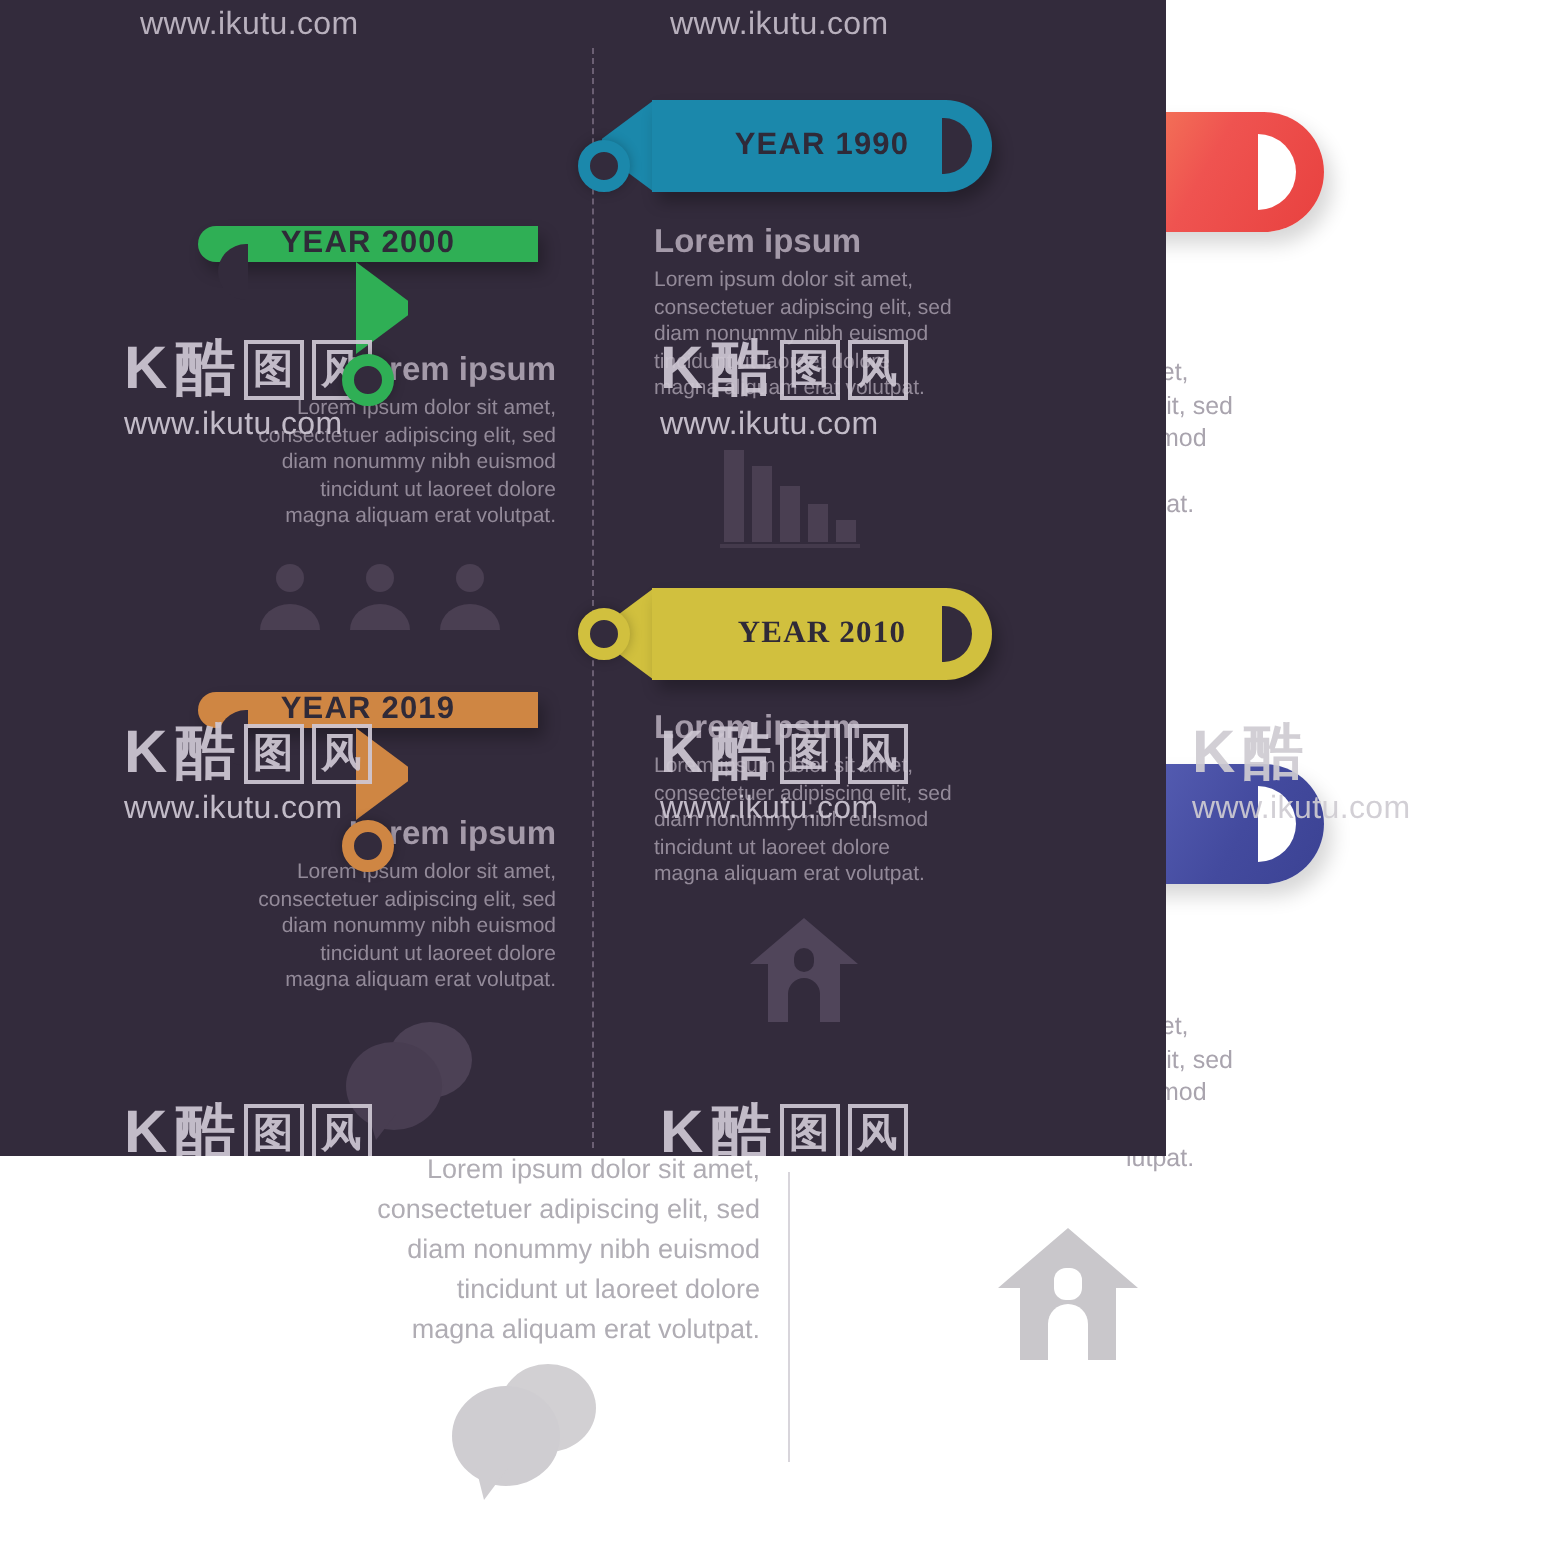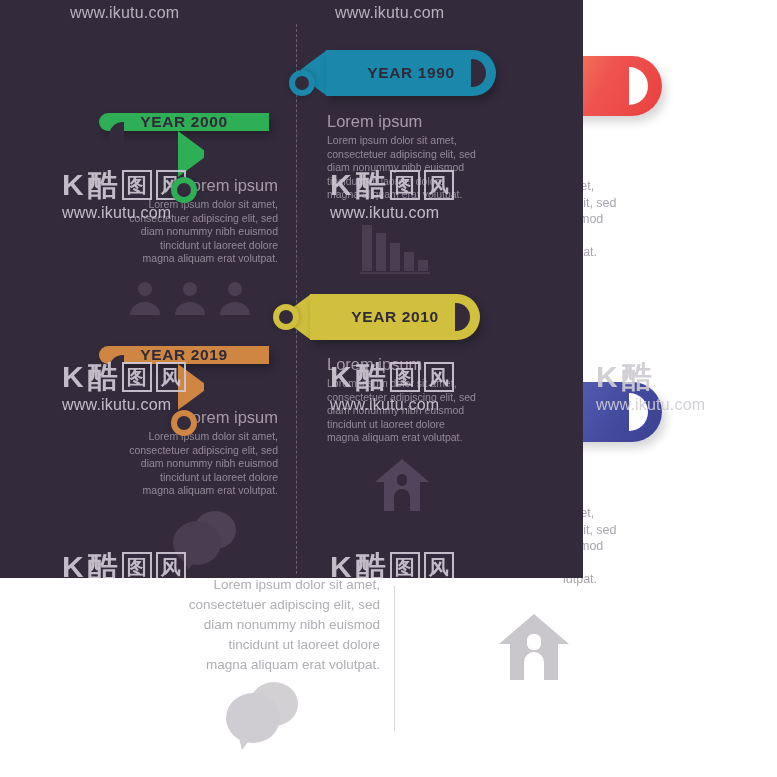--- a/index.html
+++ b/index.html
@@ -176,29 +176,30 @@
   .badge.left .tail {
     width: 26px; height: 46px;
     margin-right: -14px;
     background: currentColor;
     clip-path: polygon(0 0, 100% 42%, 100% 58%, 0 100%);
     flex: 0 0 auto;
   }
 
   .b1990 { color: #1b88ab; left: 289px; top: 50px; align-items: flex-end; }
   .b2000 { color: #2faf55; left: 99px; top: 113px; }
-  .b2010 { color: #d1c03e; left: 273px; top: 294px; }
+  .b2010 { color: #d1c03e; left: 289px; top: 294px; font-family: Liberation Serif, serif; }
   .b2019 { color: #cf8643; left: 99px; top: 346px; }
 
   
   .blk { position: absolute; width: 200px; }
   .blk .head {
     font-size: 16.5px;
     color: #a49aa9;
     margin-bottom: 3px;
+    font-weight: bold;
   }
   .blk .para {
     font-size: 10.5px;
     line-height: 13.5px;
     color: #938a99;
     white-space: pre-line;
   }
   .blk.r { text-align: left; left: 327px; }
   .blk.l { text-align: right; left: 78px; }
 

